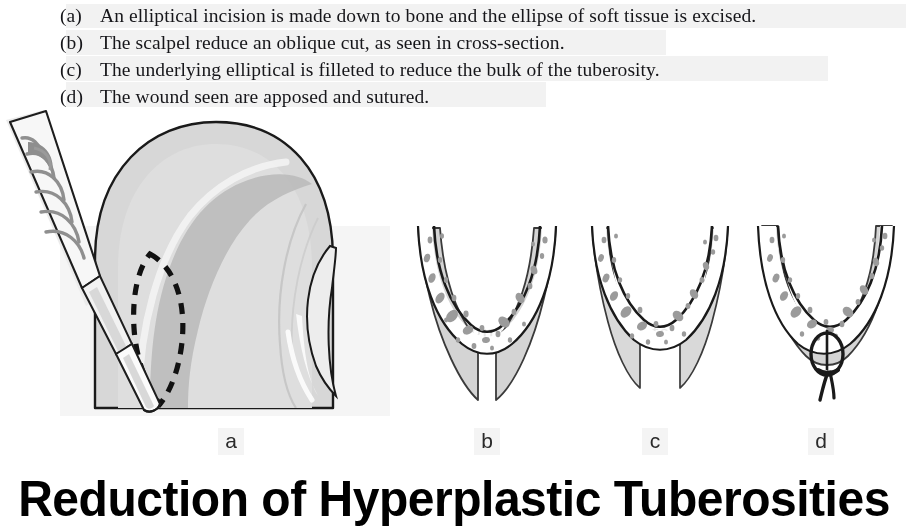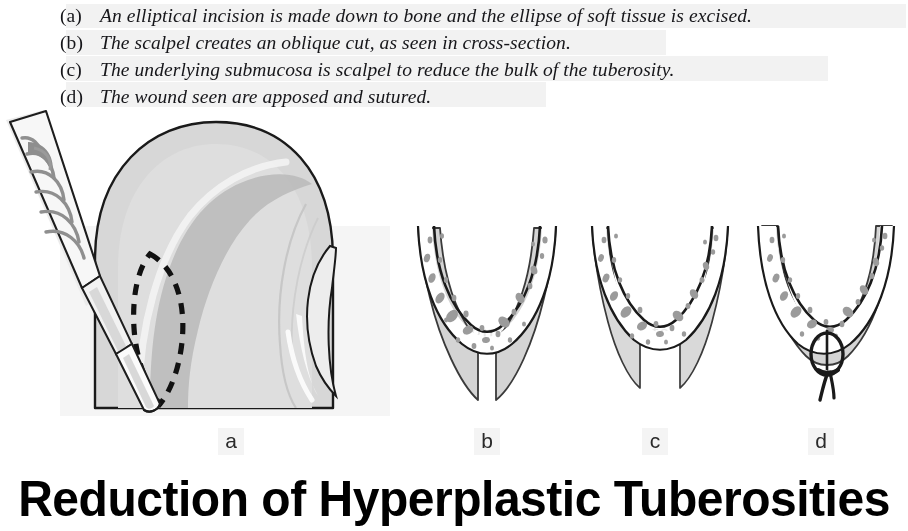--- a/index.html
+++ b/index.html
@@ -31,21 +31,21 @@
     color: #16161a;
     line-height: 27px;
     letter-spacing: 0.1px;
     white-space: nowrap;
   }
   .cap-tag {
     display: inline-block;
     width: 40px;
     flex: 0 0 40px;
   }
-  .cap-text { display: inline-block; font-style: italic; }
+  .cap-text { display: inline-block; }
 
   
   .tint {
     position: absolute;
     background: #f2f2f2;
     z-index: 0;
   }
 
   
   #figure {
@@ -96,25 +96,25 @@
   <div class="tint" style="left:66px; top:56px; width:762px; height:25px;"></div>
   <div class="tint" style="left:66px; top:82px; width:480px; height:25px;"></div>
 
   <div id="caption" style="position:absolute; z-index:3;">
     <div class="cap-line">
       <span class="cap-tag">(a)</span>
       <span class="cap-text">An elliptical incision is made down to bone and the ellipse of soft tissue is excised.</span>
     </div>
     <div class="cap-line">
       <span class="cap-tag">(b)</span>
-      <span class="cap-text">The scalpel creates an oblique cut, as seen in cross-section.</span>
+      <span class="cap-text">The scalpel reduce an oblique cut, as seen in cross-section.</span>
     </div>
     <div class="cap-line">
       <span class="cap-tag">(c)</span>
-      <span class="cap-text">The underlying submucosa is scalpel to reduce the bulk of the tuberosity.</span>
+      <span class="cap-text">The underlying elliptical is filleted to reduce the bulk of the tuberosity.</span>
     </div>
     <div class="cap-line">
       <span class="cap-tag">(d)</span>
       <span class="cap-text">The wound seen are apposed and sutured.</span>
     </div>
   </div>
 
   <div id="figure">
     <svg width="908" height="310" viewBox="0 0 908 310" xmlns="http://www.w3.org/2000/svg">
       <defs>

